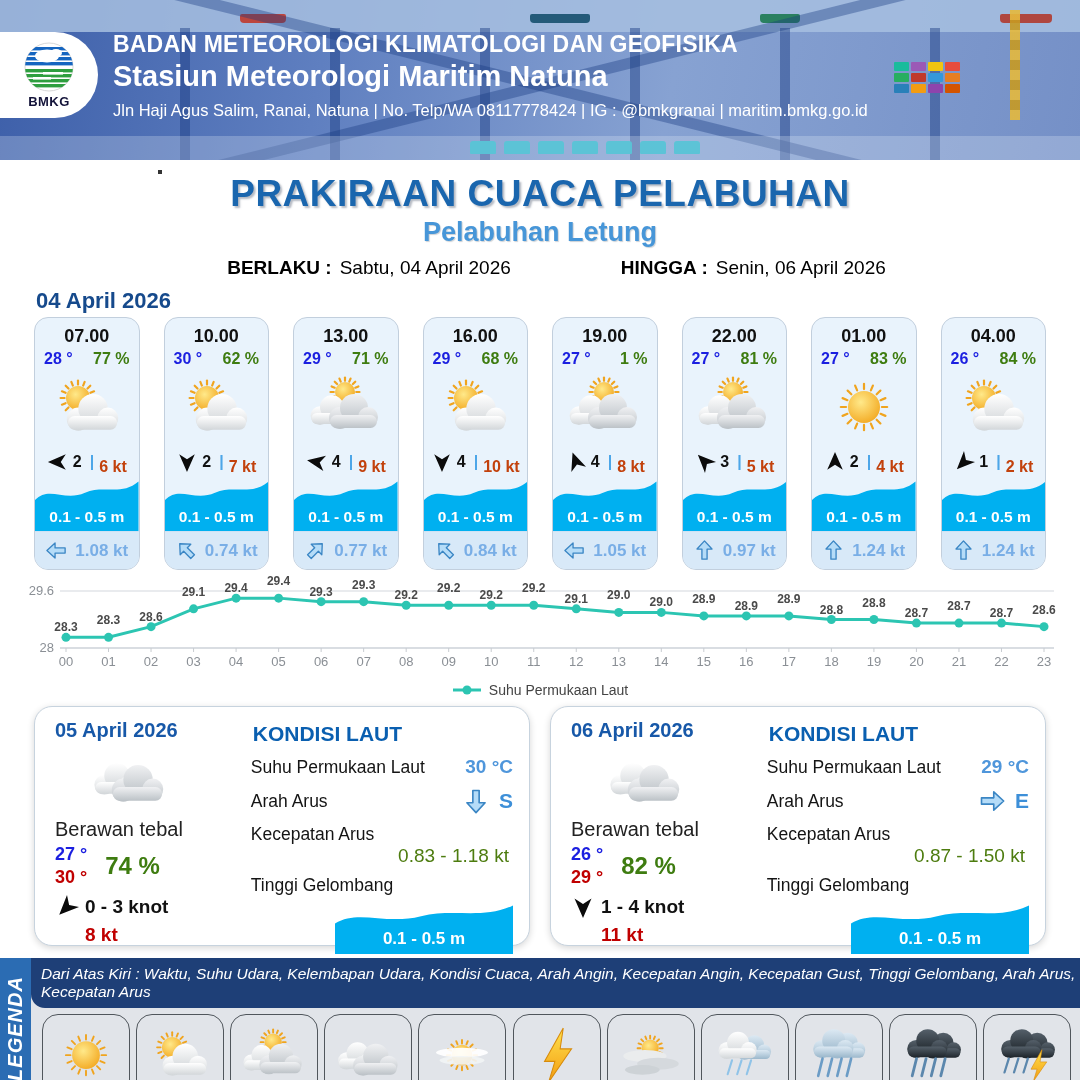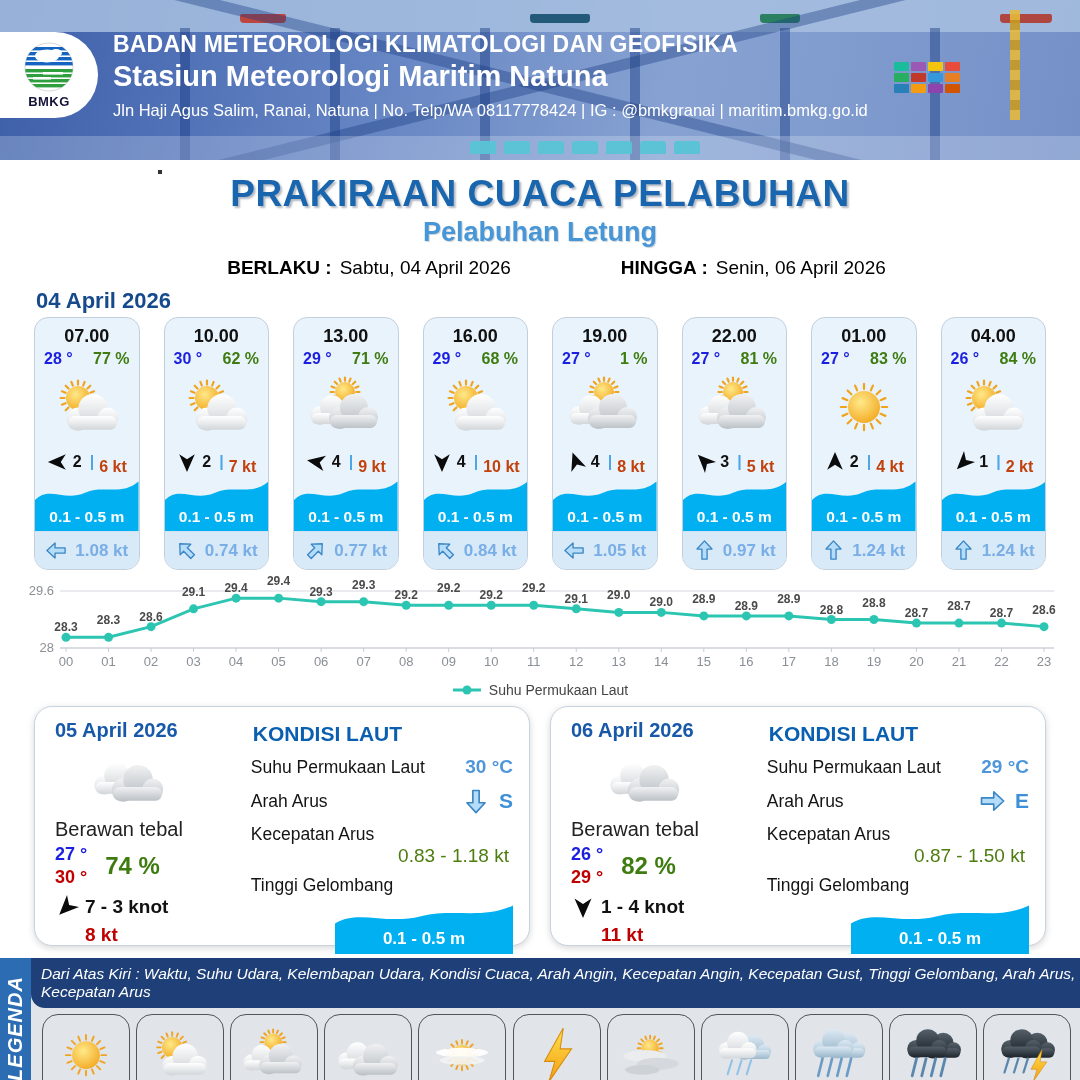--- a/index.html
+++ b/index.html
@@ -806,21 +806,21 @@
        <span class="tcol">
             <span class="tmin">27 °</span>
        <span class="tmax">30 °</span>
           </span>
        <span class="hum2">74 %</span>
      </div>
      <div class="panel-wind">
           <svg class="dart" width="24" height="24" viewBox="0 0 24 24" style="transform:rotate(135deg)">
             <polygon points="23,12 3.5,3.5 9,12 3.5,20.5" fill="#0b0b0b"></polygon>
           </svg>
-          <span>7  - 3 knot</span>
+          <span>0  - 3 knot</span>
         </div>
      <div class="panel-gust">8 kt</div>
    </div>
    <div class="panel-right">
      <div class="sea-title">KONDISI LAUT</div>
      <div class="sea-row">
           <span>Suhu Permukaan Laut</span>
        <span class="sea-val">30 °C</span>
         </div>
      <div class="sea-row">

